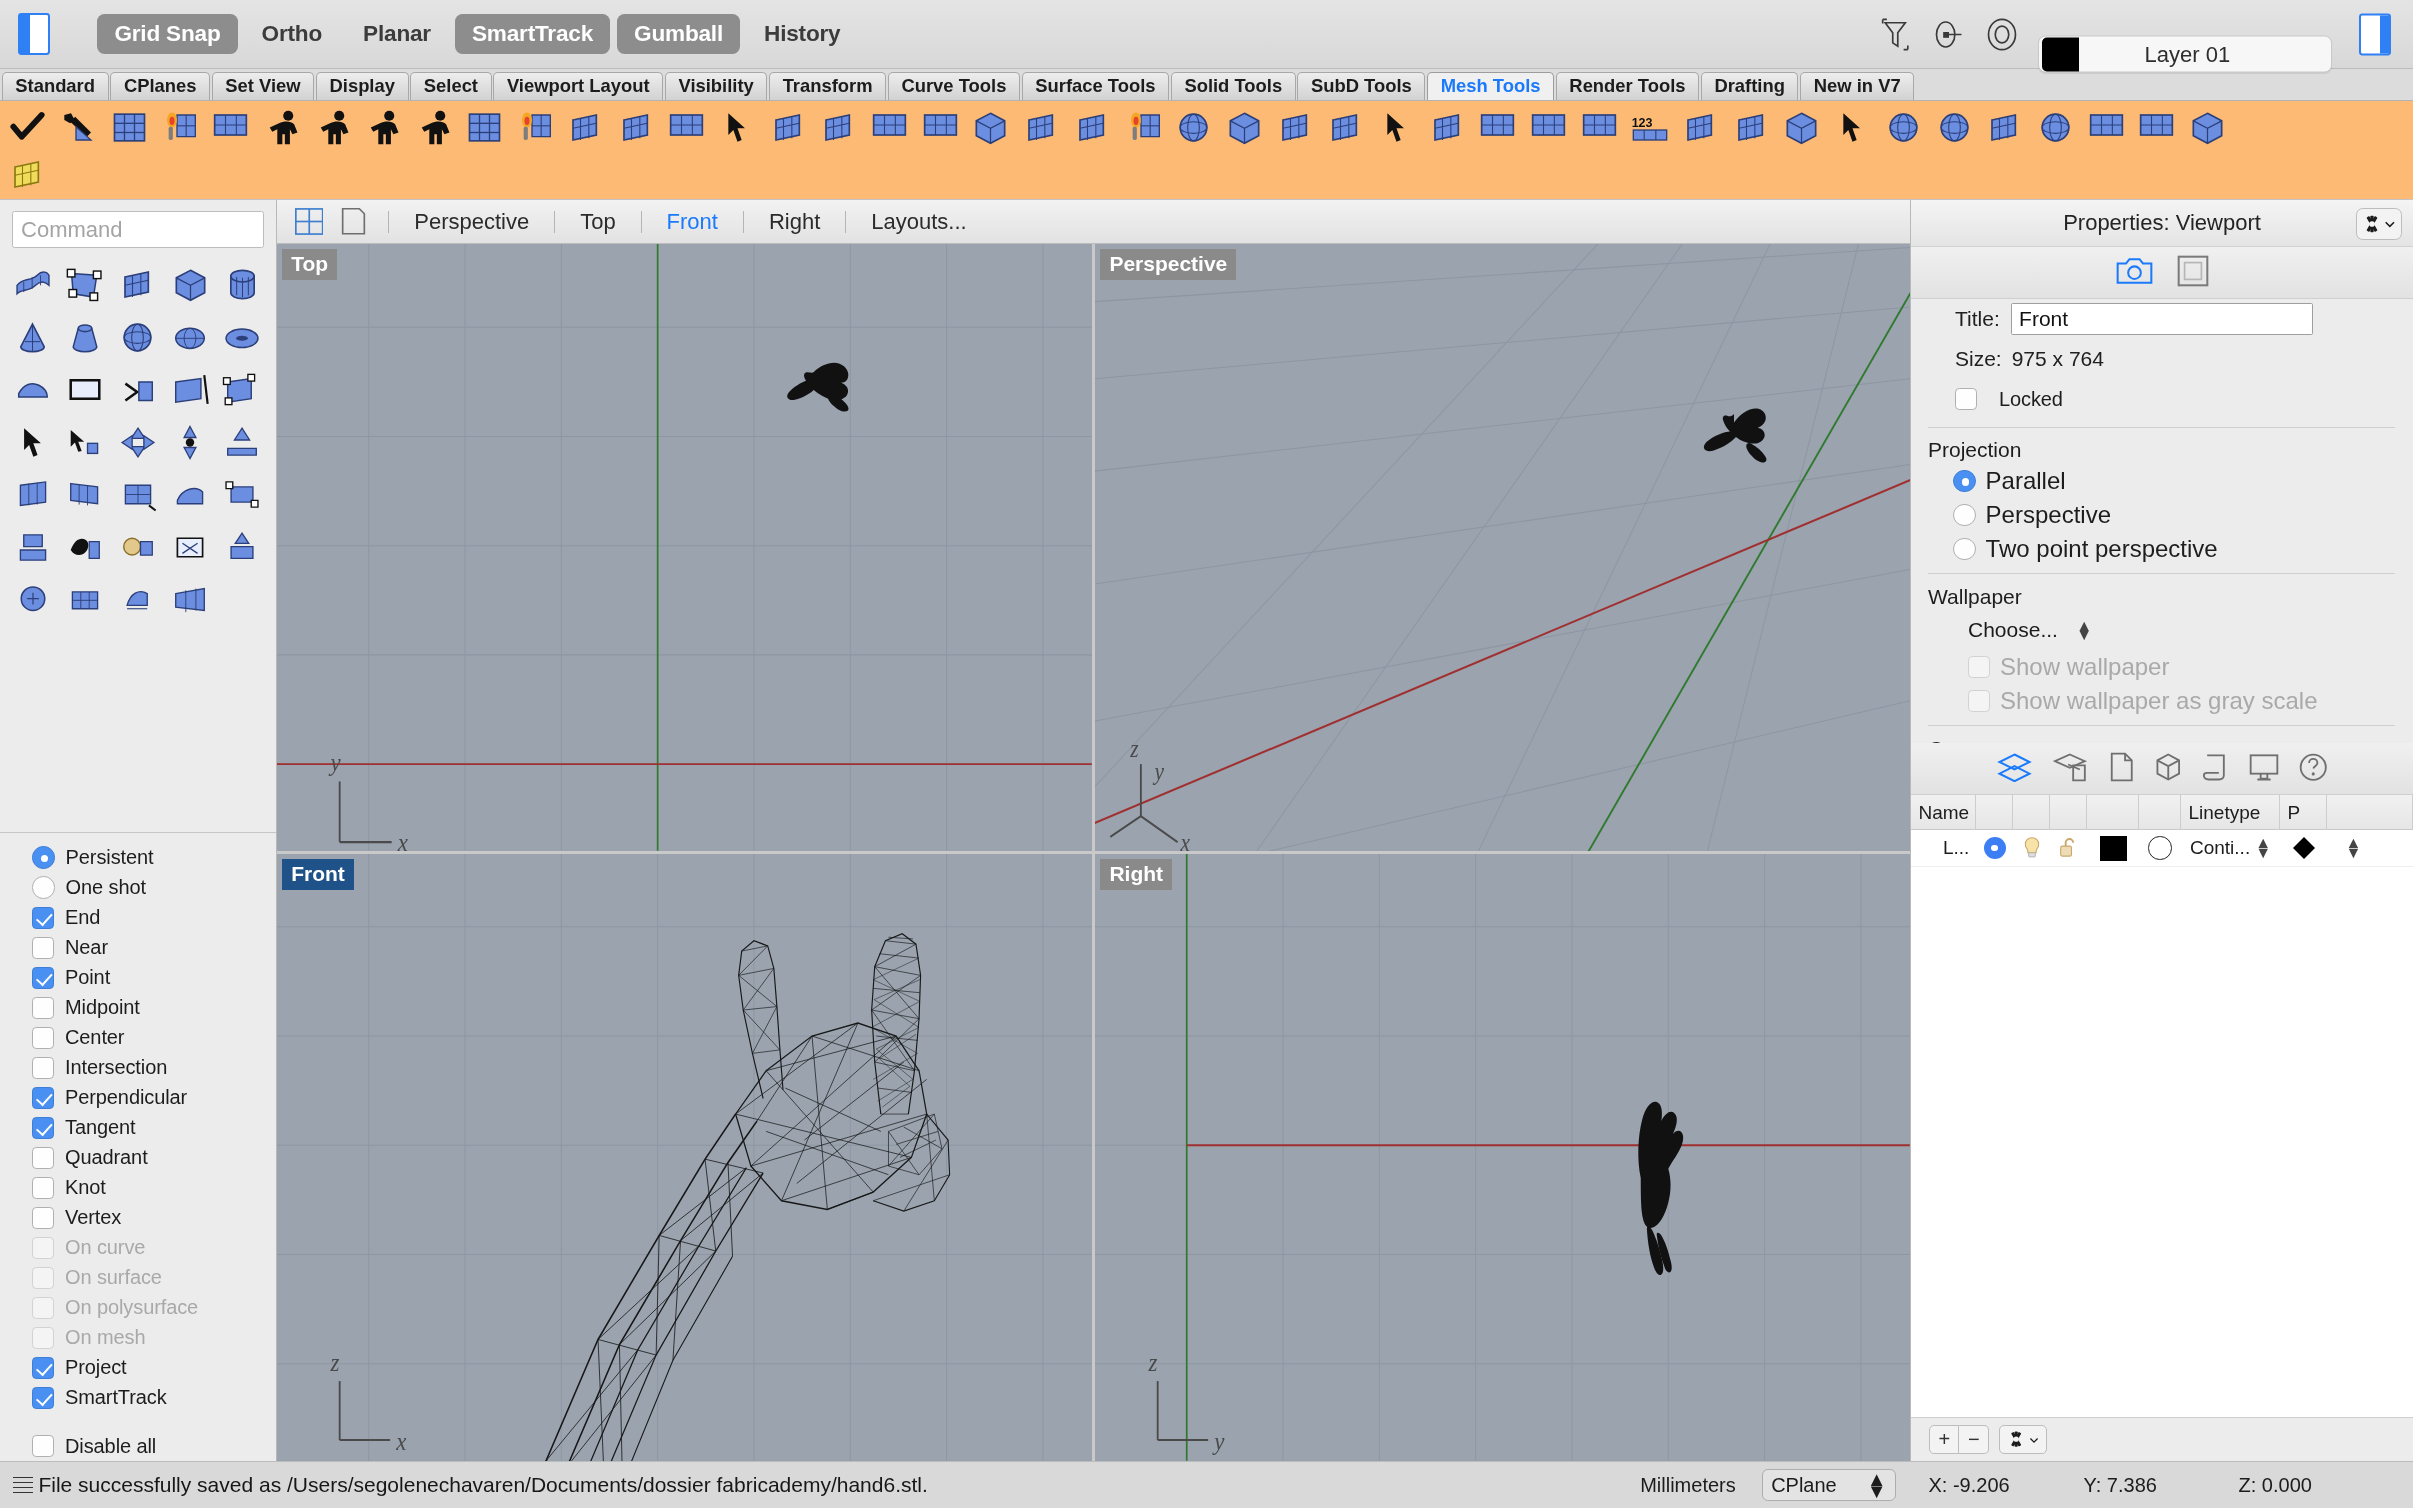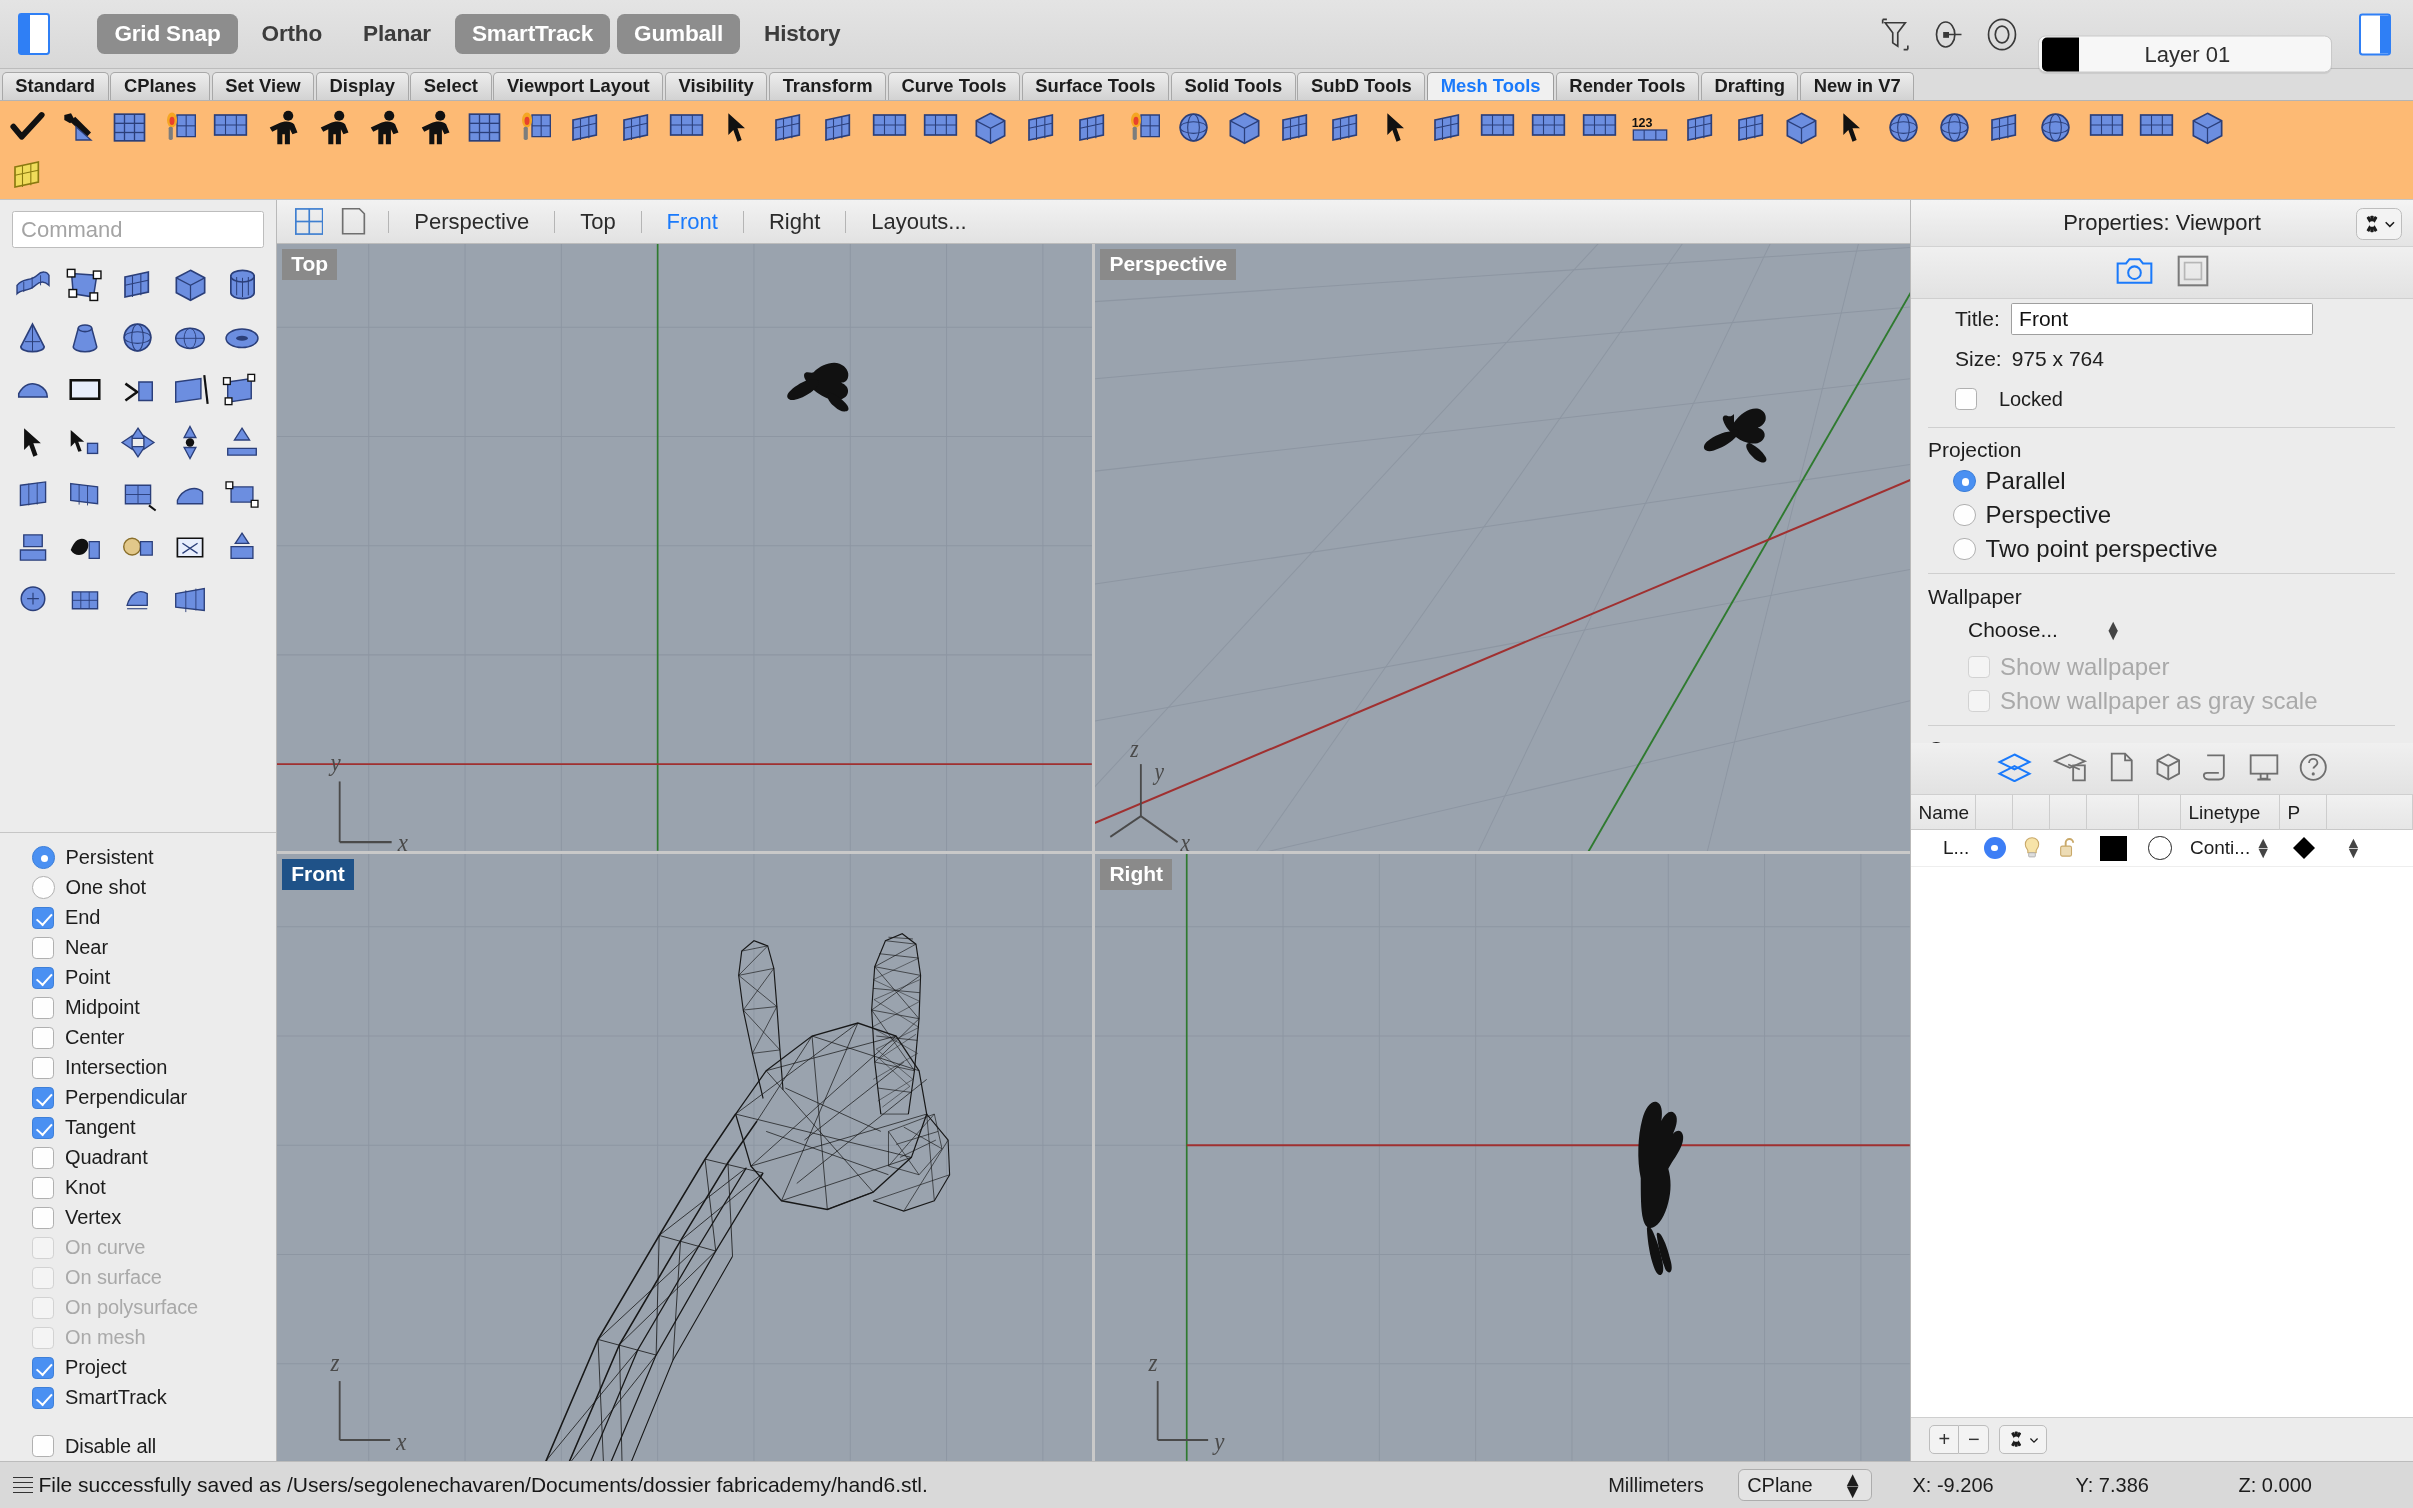--- a/index.html
+++ b/index.html
@@ -178,21 +178,21 @@
   .prop-input{
     height:32px; background:#fff; border:0.8px solid #9f9f9f; border-radius:1.7px;
     font-size:21px; color:#111; padding:0 6.7px; margin-left:11.7px; width:302px;
     font-family:"Liberation Sans", sans-serif;
   }
   .sec-div{ height:0.8px; background:#cfcfcf; margin:7.5px 18.4px 7.5px 17px; }
   .sec-title{ font-size:21px; color:#1d1d1d; padding:3.4px 0 1.7px 17px; }
   .radio-row{ display:flex; align-items:center; height:34px; padding-left:42px; }
   .radio-lbl{ font-size:24px; color:#1d1d1d; margin-left:10px; }
   .radio-row.dim .radio-lbl{ color:#a9a9a9; }
-  .choose-row{ display:flex; align-items:center; height:39px; padding-left:57px;gap:29px; }
+  .choose-row{ display:flex; align-items:center; height:39px; padding-left:57px; }
   .choose-txt{ font-size:21px; color:#1b1b1b; }
   .stepper{ margin-left:18.4px; display:flex; flex-direction:column; line-height:.6; font-size:16px; color:#444; }
 
   
   .lyr-head{
     height:35px; display:flex; align-items:center;
     background:linear-gradient(#f1f1f1,#e6e6e6); border-bottom:0.8px solid #c8c8c8;
   }
   .lyr-h{ font-size:19px; color:#1d1d1d; padding-left:7.5px; border-right:0.8px solid #cdcdcd; height:35px; line-height:35px; }
   .lyr-row{ height:37px; display:flex; align-items:center; background:#fff; border-bottom:0.8px solid #eee; }
@@ -213,21 +213,21 @@
 
   
   .statusbar{
     height:47px; flex:0 0 47px; background:#d9d9d9; border-top:0.8px solid #bcbcbc;
     display:flex; align-items:center; position:relative;
   }
   .sb-left{ display:flex; align-items:center; padding-left:13.4px; }
   .hamburger{ width:20px; height:17px; display:flex; flex-direction:column; justify-content:space-between; margin-right:5px; }
   .hamburger i{ display:block; height:1.7px; background:#333; }
   .sb-msg{ font-size:21px; color:#171717; }
-  .sb-right{ position:absolute; right:23.5px; display:flex; align-items:center; gap:12px; }
+  .sb-right{ position:absolute; right:23.5px; display:flex; align-items:center; gap:4px; }
   .sb-unit{ font-size:20px; color:#1c1c1c; margin-right:22px; }
   .sb-select{
     height:32px; border:0.8px solid #adadad; border-radius:5.9px; background:#e3e3e3;
     display:flex; align-items:center; padding:0 8.4px; gap:11.7px; margin-right:28.5px;
   }
   .sb-select span{ font-size:20px; color:#1c1c1c; }
   .sb-coord{ font-size:20px; color:#1c1c1c; width:151px; }
 </style>
 </head>
 <body>

